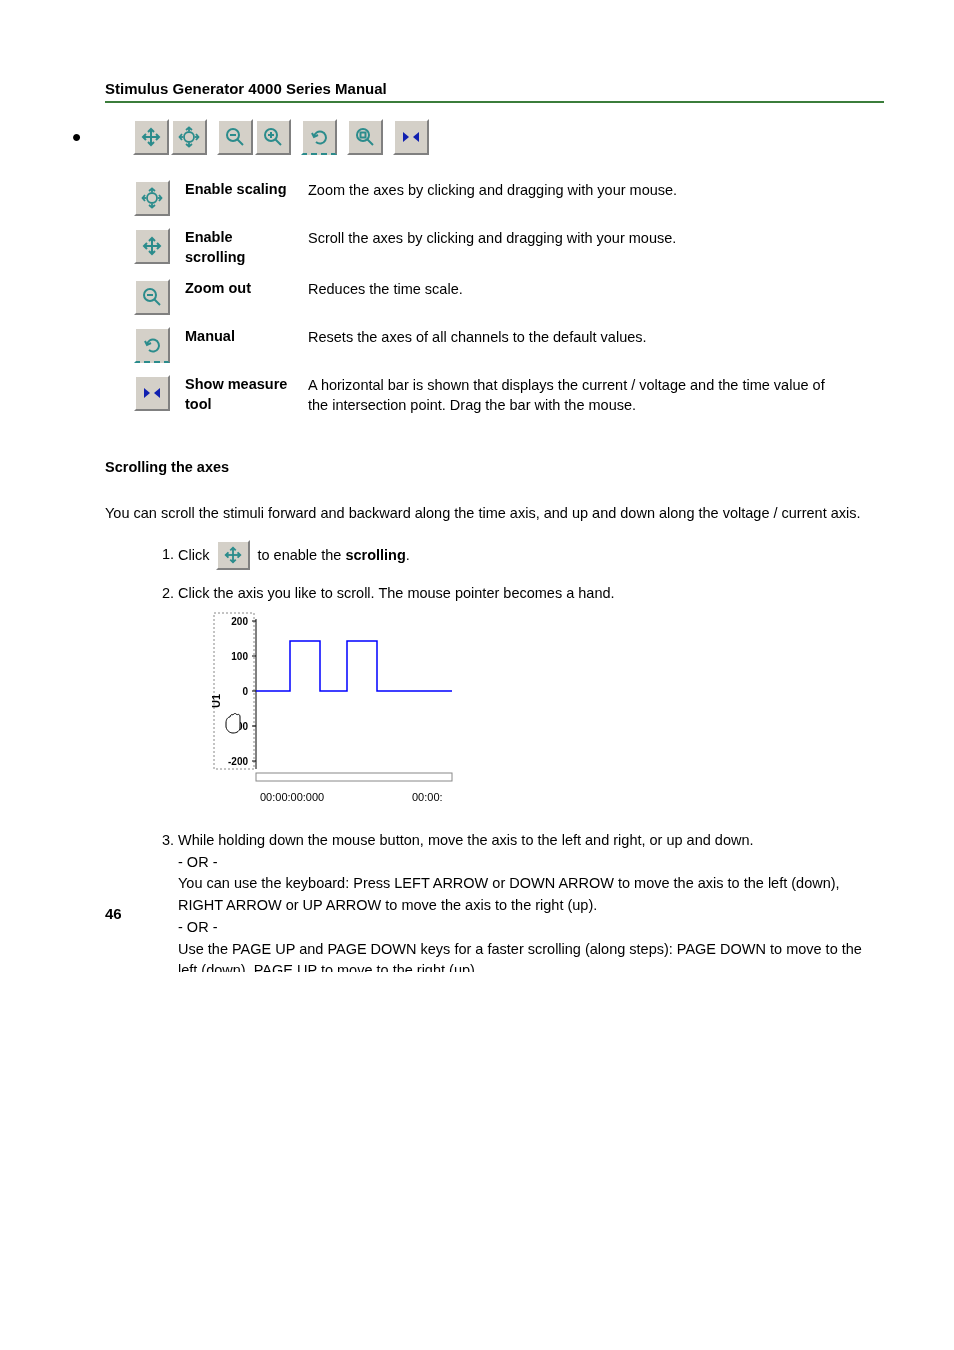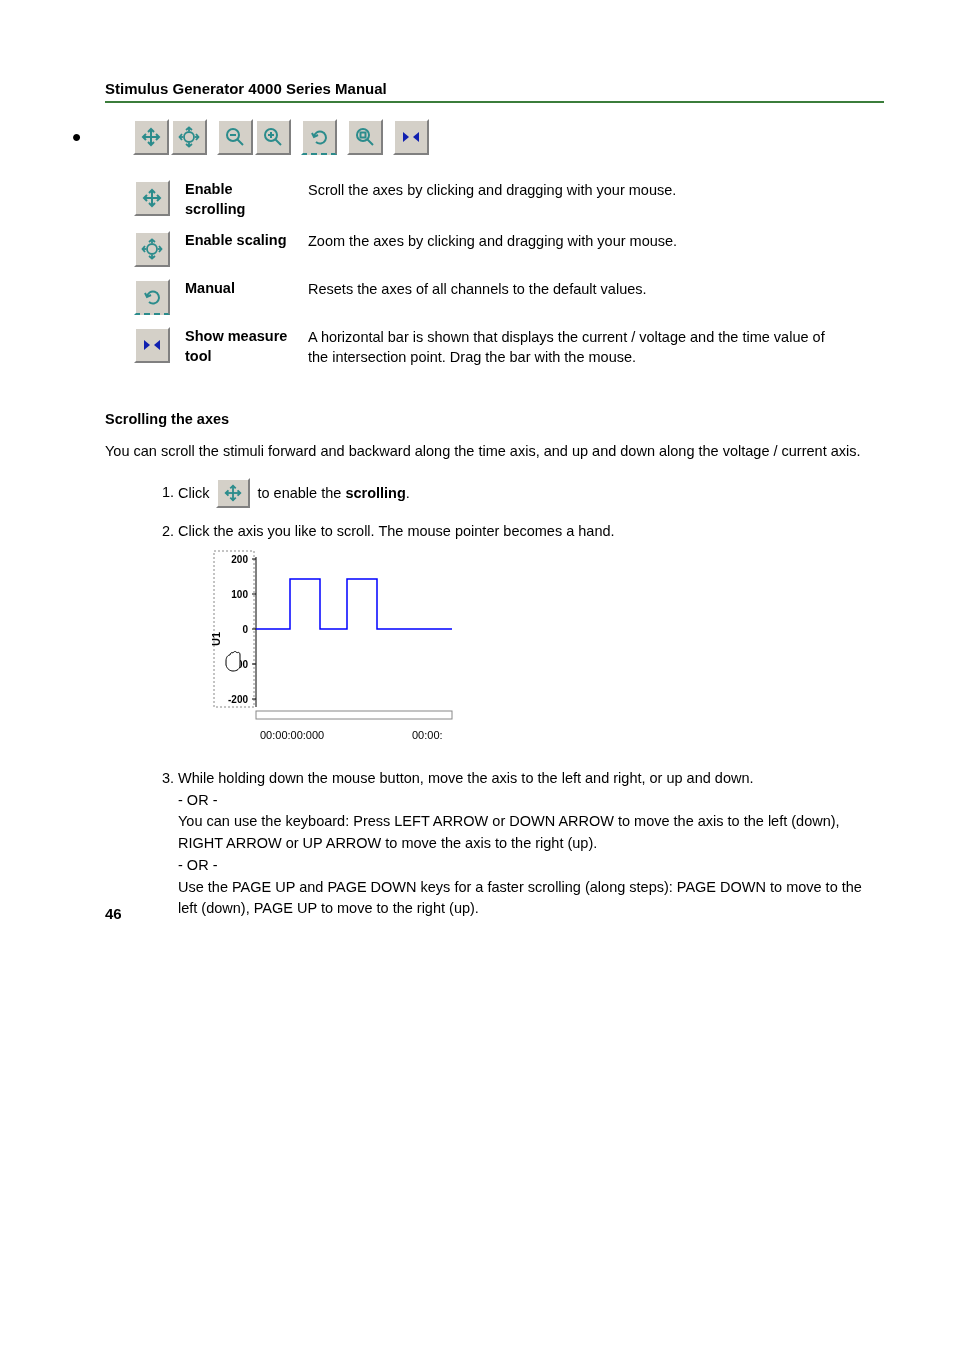--- a/index.html
+++ b/index.html
@@ -79,21 +79,21 @@
     line-height: 1.35;
   }
   .def-table td.desc-cell {
     font-size: 14.5px;
     line-height: 1.4;
     max-width: 540px;
   }
   .section-subhead {
     font-weight: bold;
     font-size: 14.5px;
-    margin: 32px 0 14px 0;
+    margin: 32px 0 28px 0;
   }
   .body-para {
     font-size: 14.5px;
     line-height: 1.45;
     margin: 5px 0 16px 0;
   }
   ol.steps {
     font-size: 14.5px;
     line-height: 1.5;
     padding-left: 26px;
@@ -208,54 +208,69 @@
       </div>
     </div>
   </div>
 
   <table class="def-table">
     <tbody>
         <tr>
       <td class="icon-cell">
             <div class="tb-btn">
               <svg width="22" height="22" viewBox="0 0 22 22">
-                <g stroke="#2b8c8c" stroke-width="2" fill="none">
-                  <line x1="11" y1="3" x2="11" y2="19"></line>
-                  <line x1="3" y1="11" x2="19" y2="11"></line>
-                  <polyline points="8,6 11,3 14,6"></polyline>
-                  <polyline points="8,16 11,19 14,16"></polyline>
-                  <polyline points="6,8 3,11 6,14"></polyline>
-                  <polyline points="16,8 19,11 16,14"></polyline>
-                </g>
-              </svg>
-            </div>
-          </td>
-      <td class="term-cell">Enable scrolling</td>
-      <td class="desc-cell">Scroll the axes by clicking and dragging with your mouse.</td>
-    </tr>
-    <tr>
-      <td class="icon-cell">
-            <div class="tb-btn">
-              <svg width="22" height="22" viewBox="0 0 22 22">
                 <g stroke="#2b8c8c" stroke-width="1.8" fill="none">
                   <circle cx="11" cy="11" r="5"></circle>
                   <line x1="11" y1="2" x2="11" y2="5"></line>
                   <line x1="11" y1="17" x2="11" y2="20"></line>
                   <polyline points="8,4 11,1.5 14,4"></polyline>
                   <polyline points="8,18 11,20.5 14,18"></polyline>
                   <line x1="2" y1="11" x2="5" y2="11"></line>
                   <line x1="17" y1="11" x2="20" y2="11"></line>
                   <polyline points="4,8 1.5,11 4,14"></polyline>
                   <polyline points="18,8 20.5,11 18,14"></polyline>
                 </g>
               </svg>
             </div>
           </td>
       <td class="term-cell">Enable scaling</td>
       <td class="desc-cell">Zoom the axes by clicking and dragging with your mouse.</td>
+    </tr>
+    <tr>
+      <td class="icon-cell">
+            <div class="tb-btn">
+              <svg width="22" height="22" viewBox="0 0 22 22">
+                <g stroke="#2b8c8c" stroke-width="2" fill="none">
+                  <line x1="11" y1="3" x2="11" y2="19"></line>
+                  <line x1="3" y1="11" x2="19" y2="11"></line>
+                  <polyline points="8,6 11,3 14,6"></polyline>
+                  <polyline points="8,16 11,19 14,16"></polyline>
+                  <polyline points="6,8 3,11 6,14"></polyline>
+                  <polyline points="16,8 19,11 16,14"></polyline>
+                </g>
+              </svg>
+            </div>
+          </td>
+      <td class="term-cell">Enable scrolling</td>
+      <td class="desc-cell">Scroll the axes by clicking and dragging with your mouse.</td>
+    </tr>
+    <tr>
+      <td class="icon-cell">
+            <div class="tb-btn">
+              <svg width="22" height="22" viewBox="0 0 22 22">
+                <g stroke="#2b8c8c" stroke-width="2" fill="none">
+                  <circle cx="9" cy="9" r="6"></circle>
+                  <line x1="13.5" y1="13.5" x2="19" y2="19"></line>
+                  <line x1="6" y1="9" x2="12" y2="9"></line>
+                </g>
+              </svg>
+            </div>
+          </td>
+      <td class="term-cell">Zoom out</td>
+      <td class="desc-cell">Reduces the time scale.</td>
     </tr>
     <tr>
       <td class="icon-cell">
             <div class="tb-btn" style="border-bottom:2px dashed #2b8c8c;">
               <svg width="22" height="22" viewBox="0 0 22 22">
                 <g stroke="#2b8c8c" stroke-width="2" fill="none">
                   <path d="M 6 11 A 6 6 0 1 1 8 16"></path>
                   <polyline points="4,7 6,11 10,9"></polyline>
                 </g>
               </svg>

